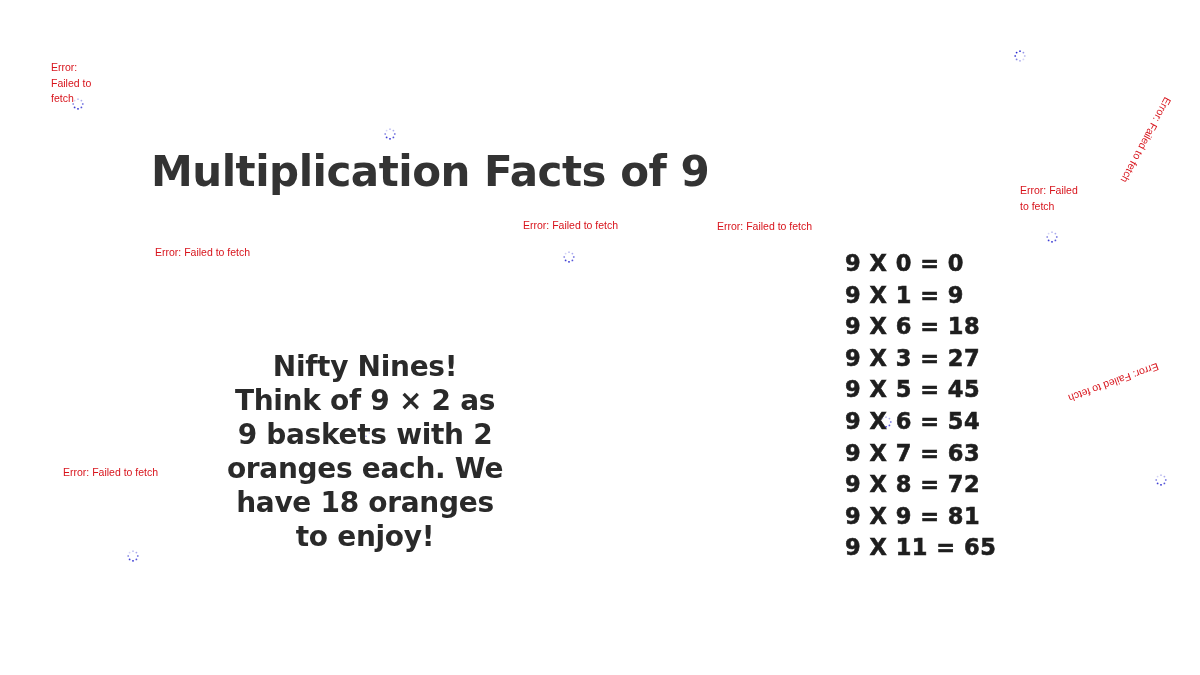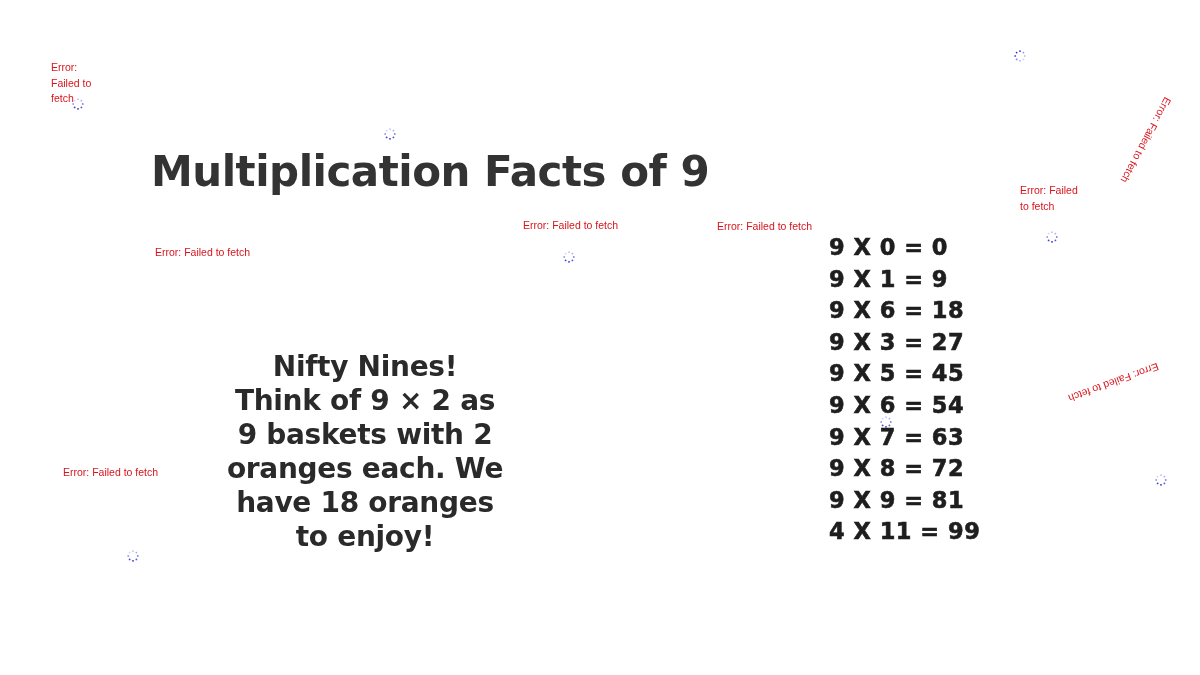--- a/index.html
+++ b/index.html
@@ -53,21 +53,21 @@
       font-weight: bold;
       font-size: 28px;
       line-height: 34px;
       color: #2a2a2a;
       letter-spacing: -0.3px;
     }
 
     .facts {
       left: 829px;
       top: 232px;
-      margin: 0;
+      margin: 16px;
       padding: 0;
       list-style: none;
     }
     .facts li {
       font-family: "DejaVu Sans", sans-serif;
       font-weight: bold;
       font-size: 22.5px;
       line-height: 31.6px;
       color: #1e1e1e;
       white-space: nowrap;
@@ -219,14 +219,14 @@
 <ul class="abs facts">
   <li>9 X 0 = 0</li>
   <li>9 X 1 = 9</li>
   <li>9 X 6 = 18</li>
   <li>9 X 3 = 27</li>
   <li>9 X 5 = 45</li>
   <li>9 X 6 = 54</li>
   <li>9 X 7 = 63</li>
   <li>9 X 8 = 72</li>
   <li>9 X 9 = 81</li>
-  <li>4 X 11 = 99</li>
+  <li>9 X 11 = 65</li>
 </ul>
 
 </body></html>

